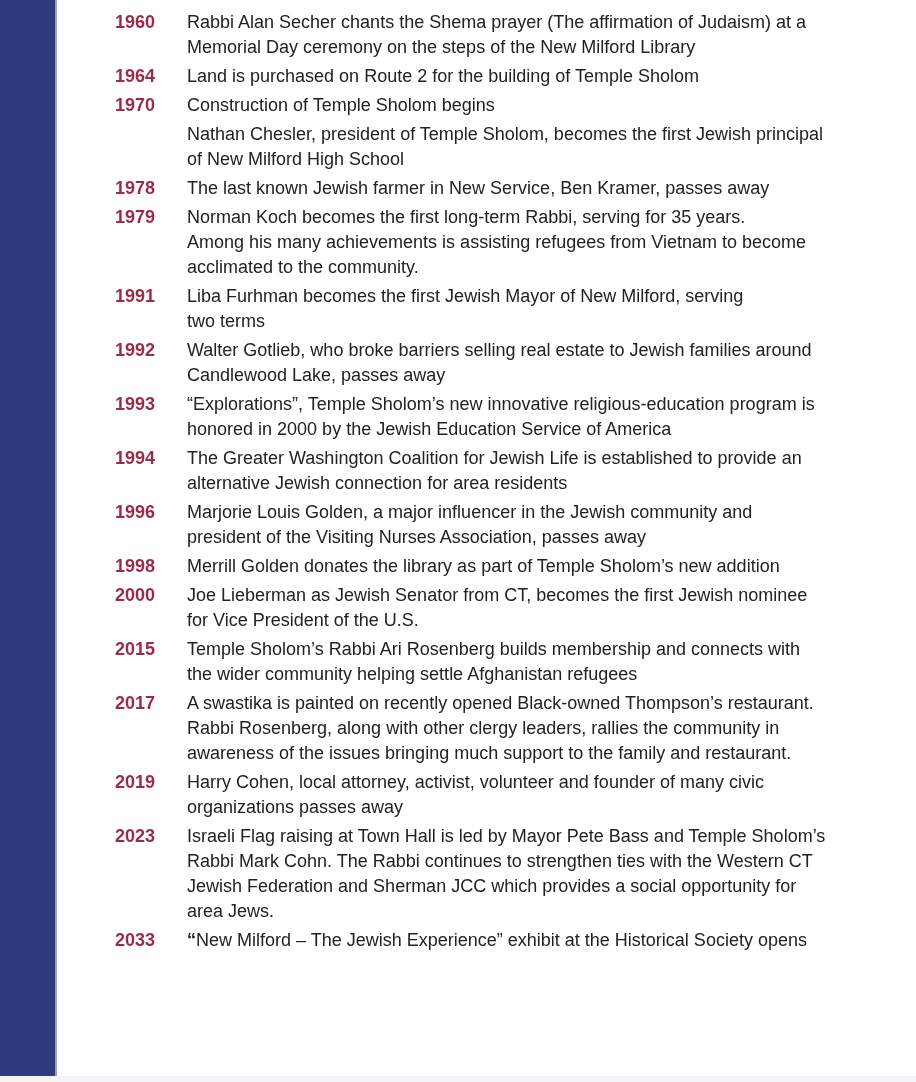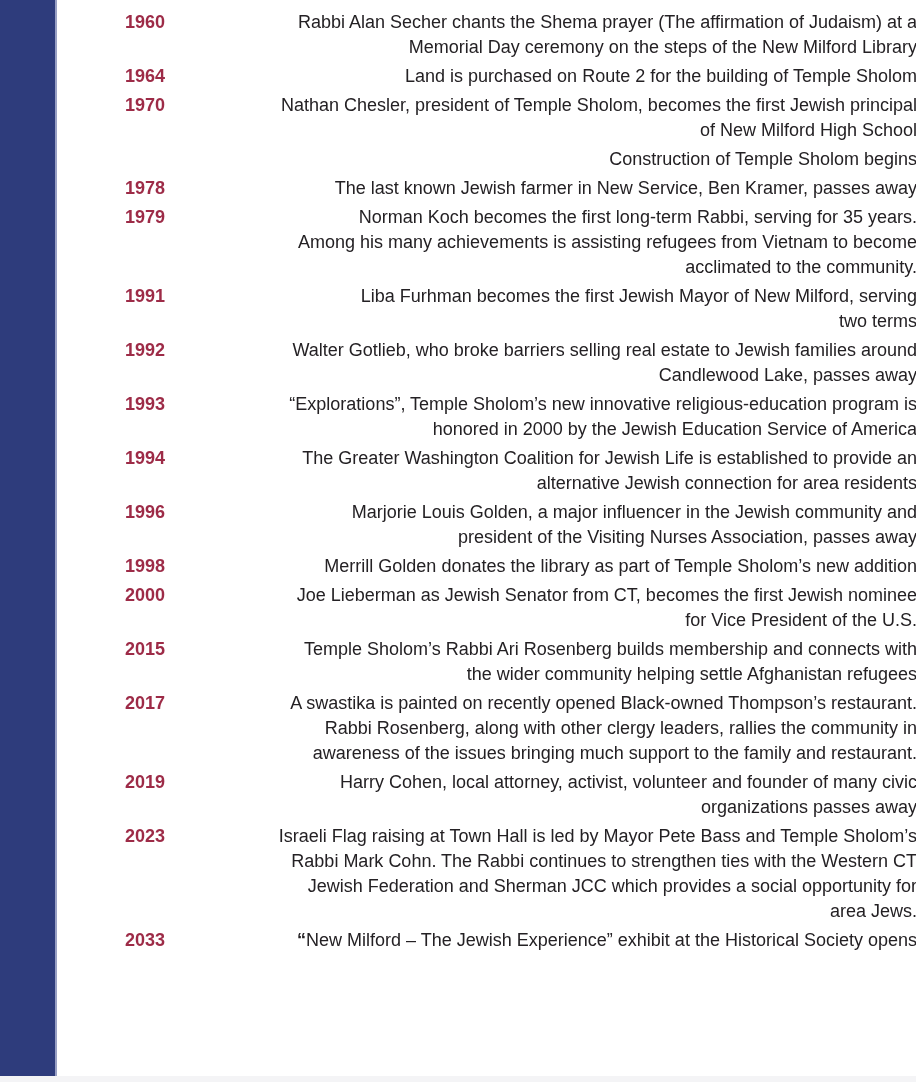--- a/index.html
+++ b/index.html
@@ -27,21 +27,21 @@
   .footer-strip {
     position: absolute;
     left: 0;
     bottom: 0;
     width: 100%;
     height: 6px;
     background: var(--footer-strip-color, #f4f4f6);
   }
   .content {
     position: absolute;
-    left: 125px;
+    left: 115px;
     top: 10px;
     width: 792px;
   }
   .entry {
     display: flex;
     align-items: flex-start;
   }
   .year {
     flex: 0 0 60px;
     width: 60px;
@@ -49,26 +49,25 @@
     line-height: 25px;
     font-weight: bold;
     color: var(--year-color, #9d2b47);
     letter-spacing: 0;
   }
   .paras {
     flex: 1 1 auto;
     max-width: 732px;
   }
   .paras p {
-    margin: 0 0 4px 0;
+    margin: 0 0 4px 12px;
     font-size: 18px;
     line-height: 25px;
     color: var(--text-color, #242124);
     white-space: pre-line;
-    text-align: right;
   }
   .paras p strong.lead {
     font-weight: bold;
   }
 </style>
 </head>
 <body>
 
 <div class="page">
   <div class="sidebar"></div>
@@ -84,23 +83,23 @@
   <div class="entry">
     <div class="year">1964</div>
     <div class="paras">
           <p>Land is purchased on Route 2 for the building of Temple Sholom</p>
         </div>
   </div>
 
   <div class="entry">
     <div class="year">1970</div>
     <div class="paras">
+          <p>Construction of Temple Sholom begins</p>
           <p>Nathan Chesler, president of Temple Sholom, becomes the first Jewish principal
 of New Milford High School</p>
-          <p>Construction of Temple Sholom begins</p>
         </div>
   </div>
 
 
   <div class="entry">
     <div class="year">1978</div>
     <div class="paras">
           <p>The last known Jewish farmer in New Service, Ben Kramer, passes away</p>
         </div>
   </div>

